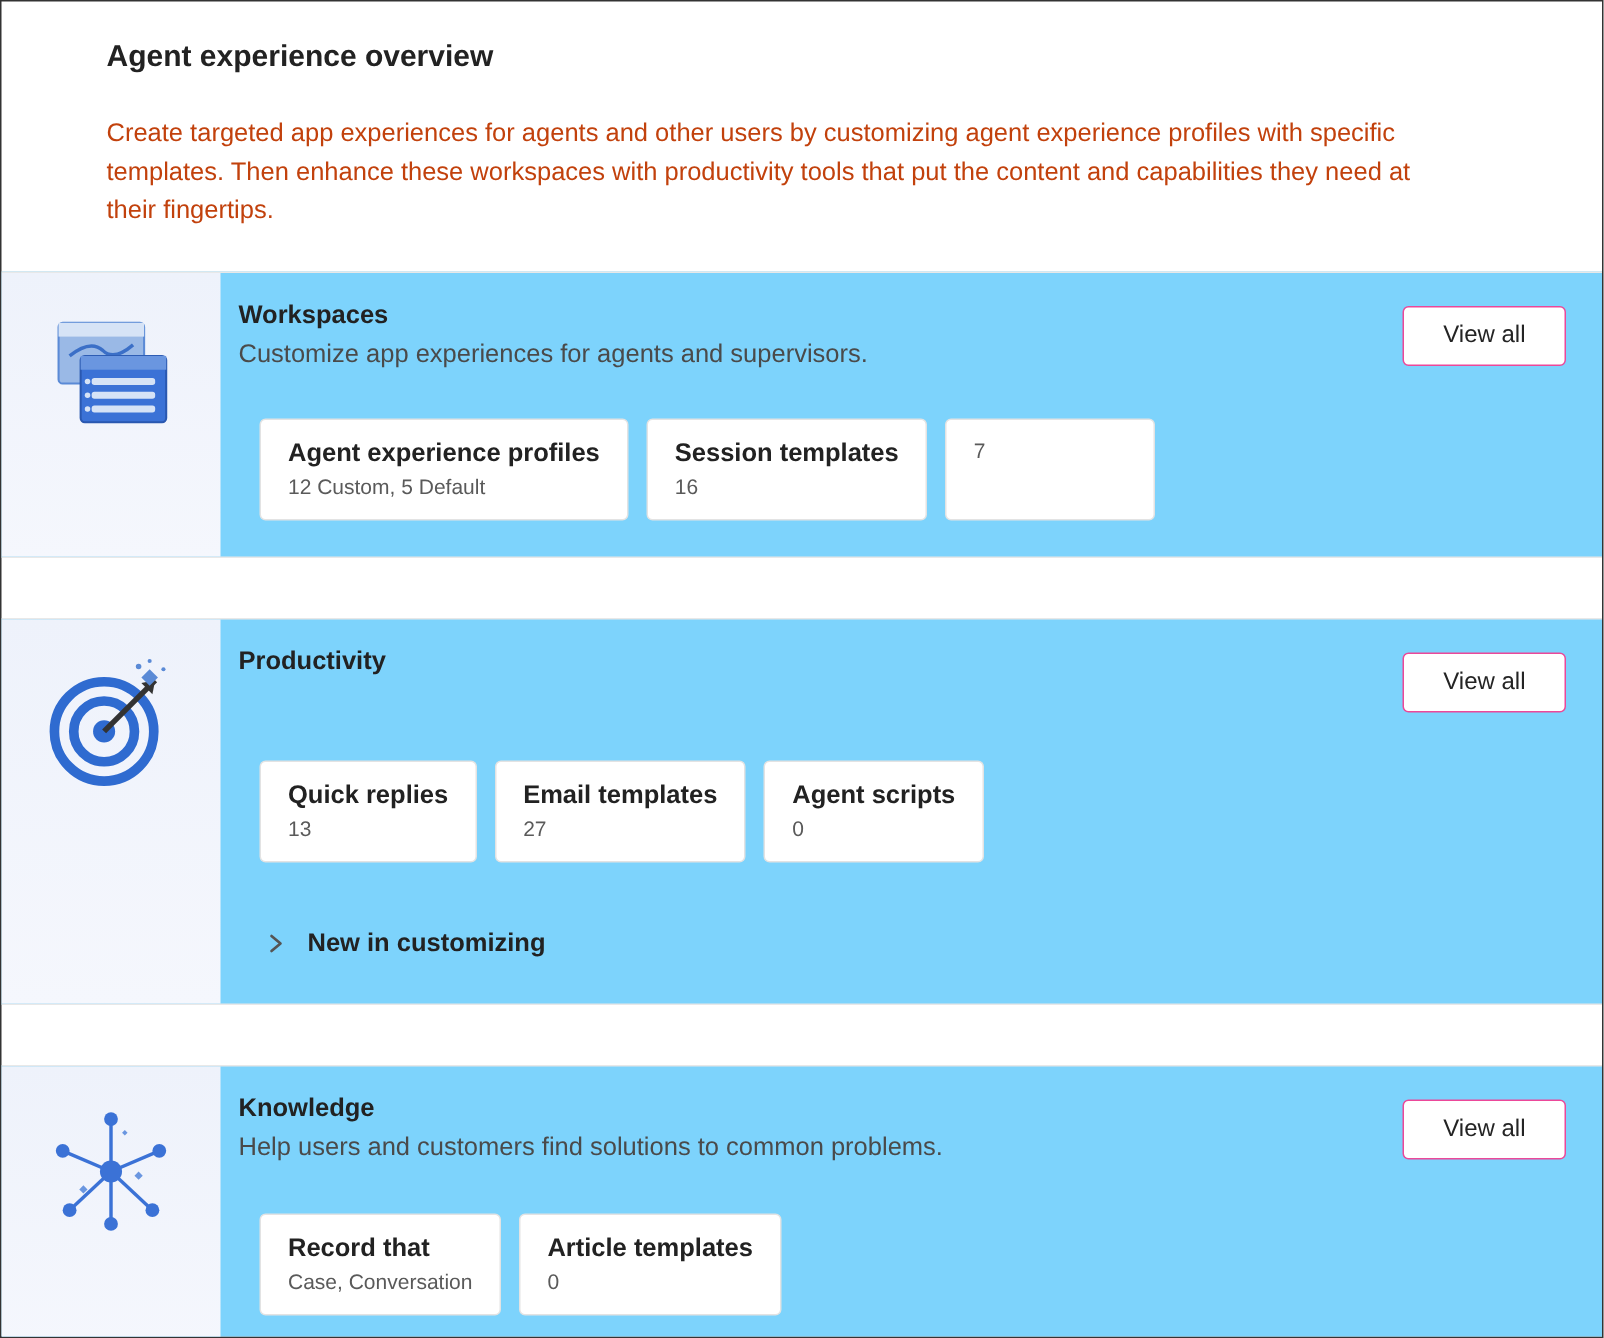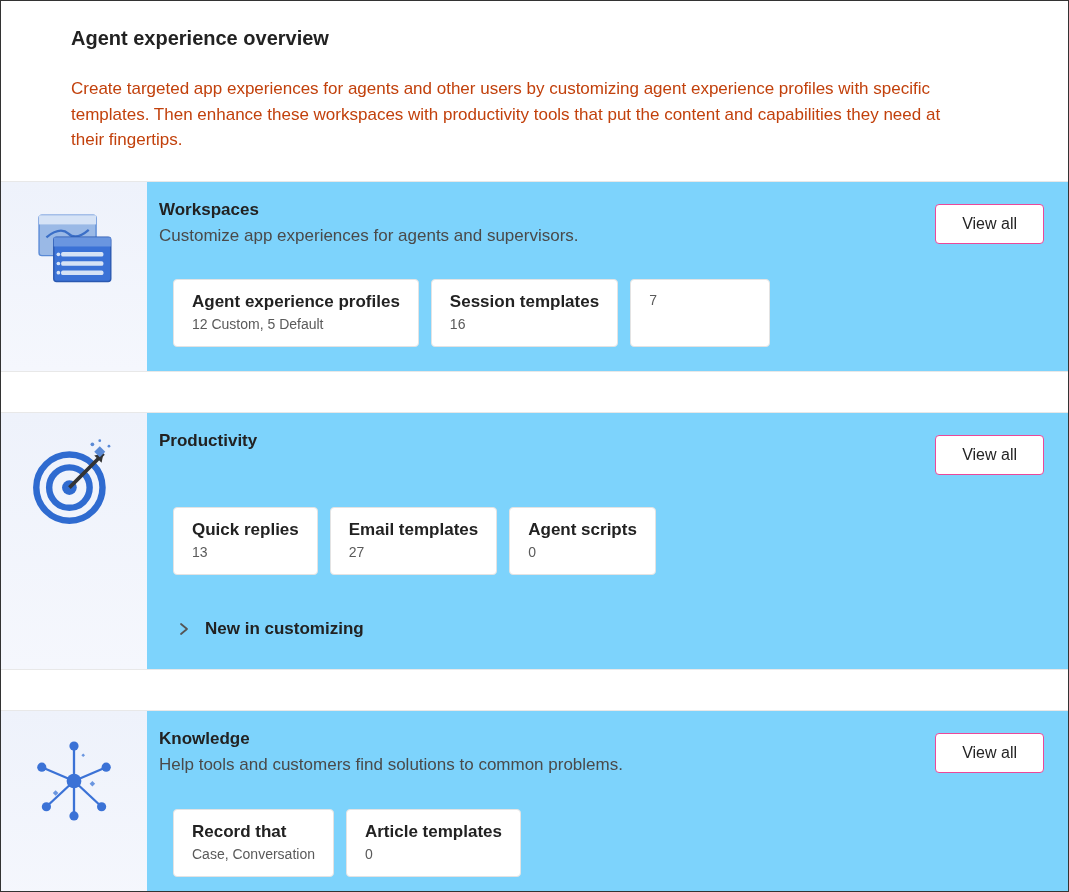--- a/index.html
+++ b/index.html
@@ -257,21 +257,21 @@
         <path d="M70 50 l3 3 l-3 3 l-3 -3 z" fill="#6a96e0"></path>
         <path d="M30 60 l3 3 l-3 3 l-3 -3 z" fill="#6a96e0"></path>
         <path d="M60 20 l2 2 l-2 2 l-2 -2 z" fill="#6a96e0"></path>
       </svg>
     </span>
   </div>
   <div class="section-body">
     <div class="section-header-row">
       <div class="section-text">
         <div class="section-title">Knowledge</div>
-        <div class="section-subtitle">Help tools and customers find solutions to common problems.</div>
+        <div class="section-subtitle">Help users and customers find solutions to common problems.</div>
       </div>
       <button class="view-all-btn">View all</button>
     </div>
     <div class="tiles-row">
       <div class="tile">
         <div class="tile-title">Record that</div>
         <div class="tile-value">Case, Conversation</div>
       </div>
       <div class="tile">
         <div class="tile-title">Article templates</div>

